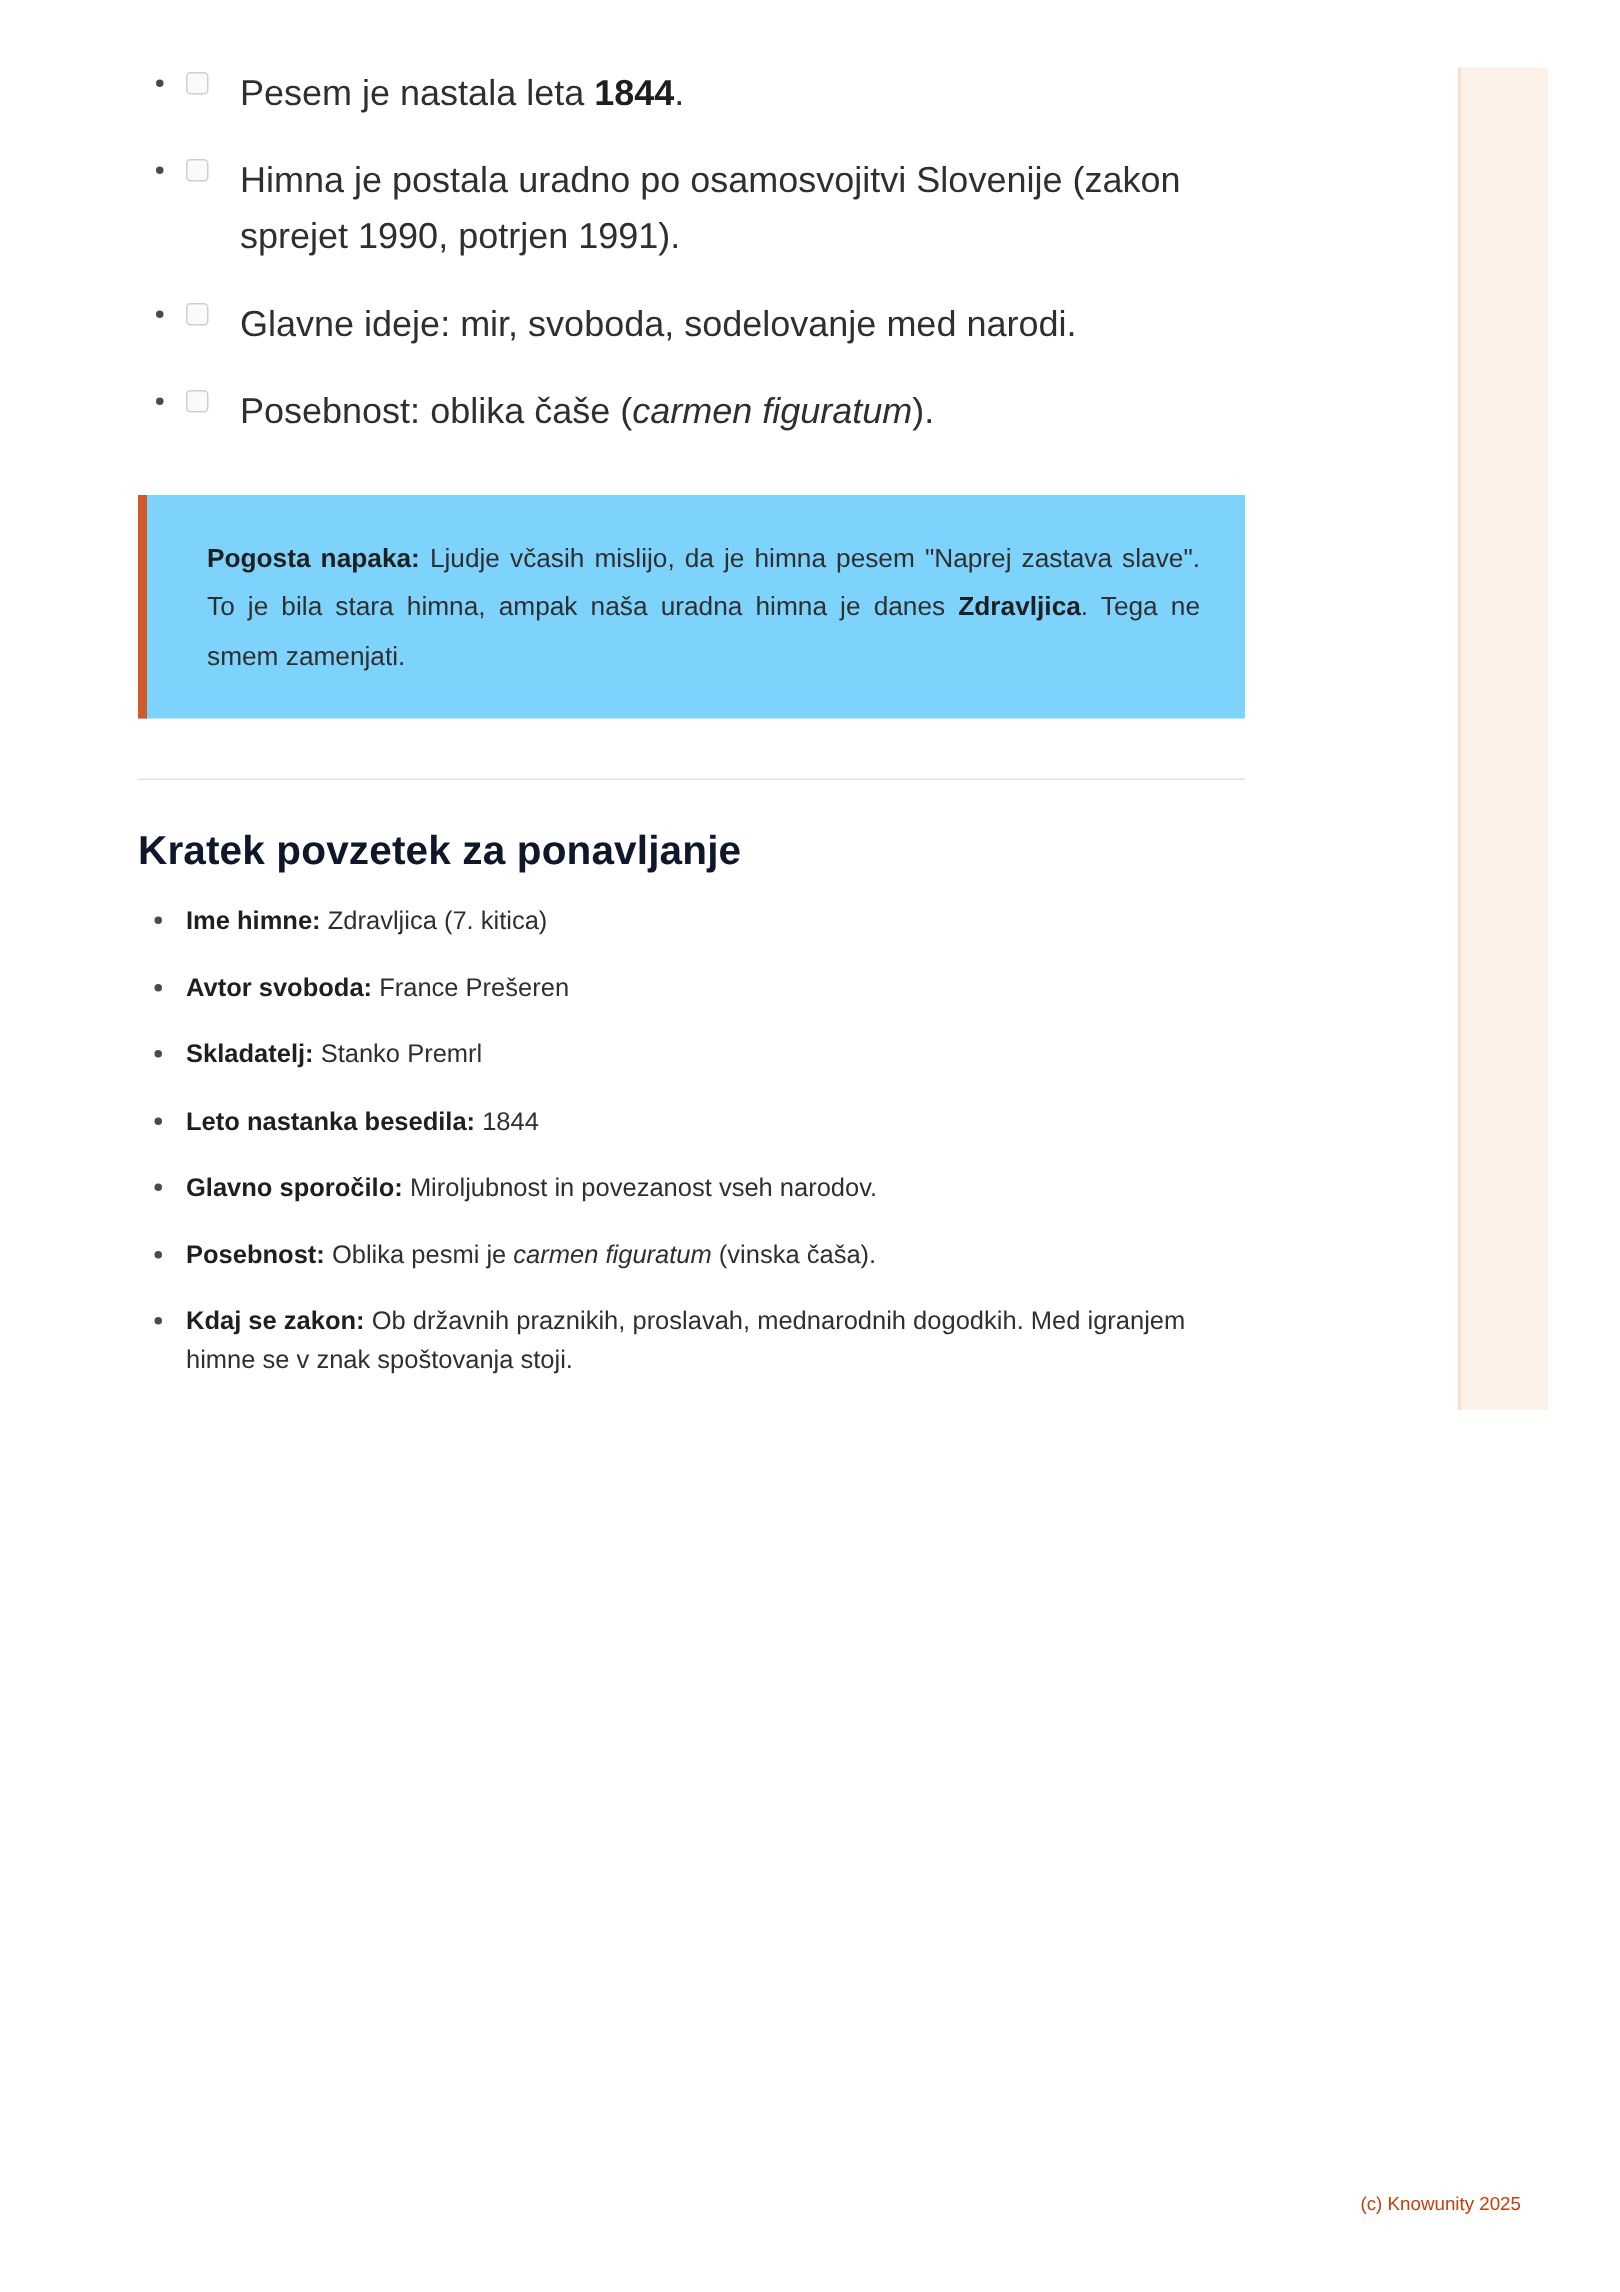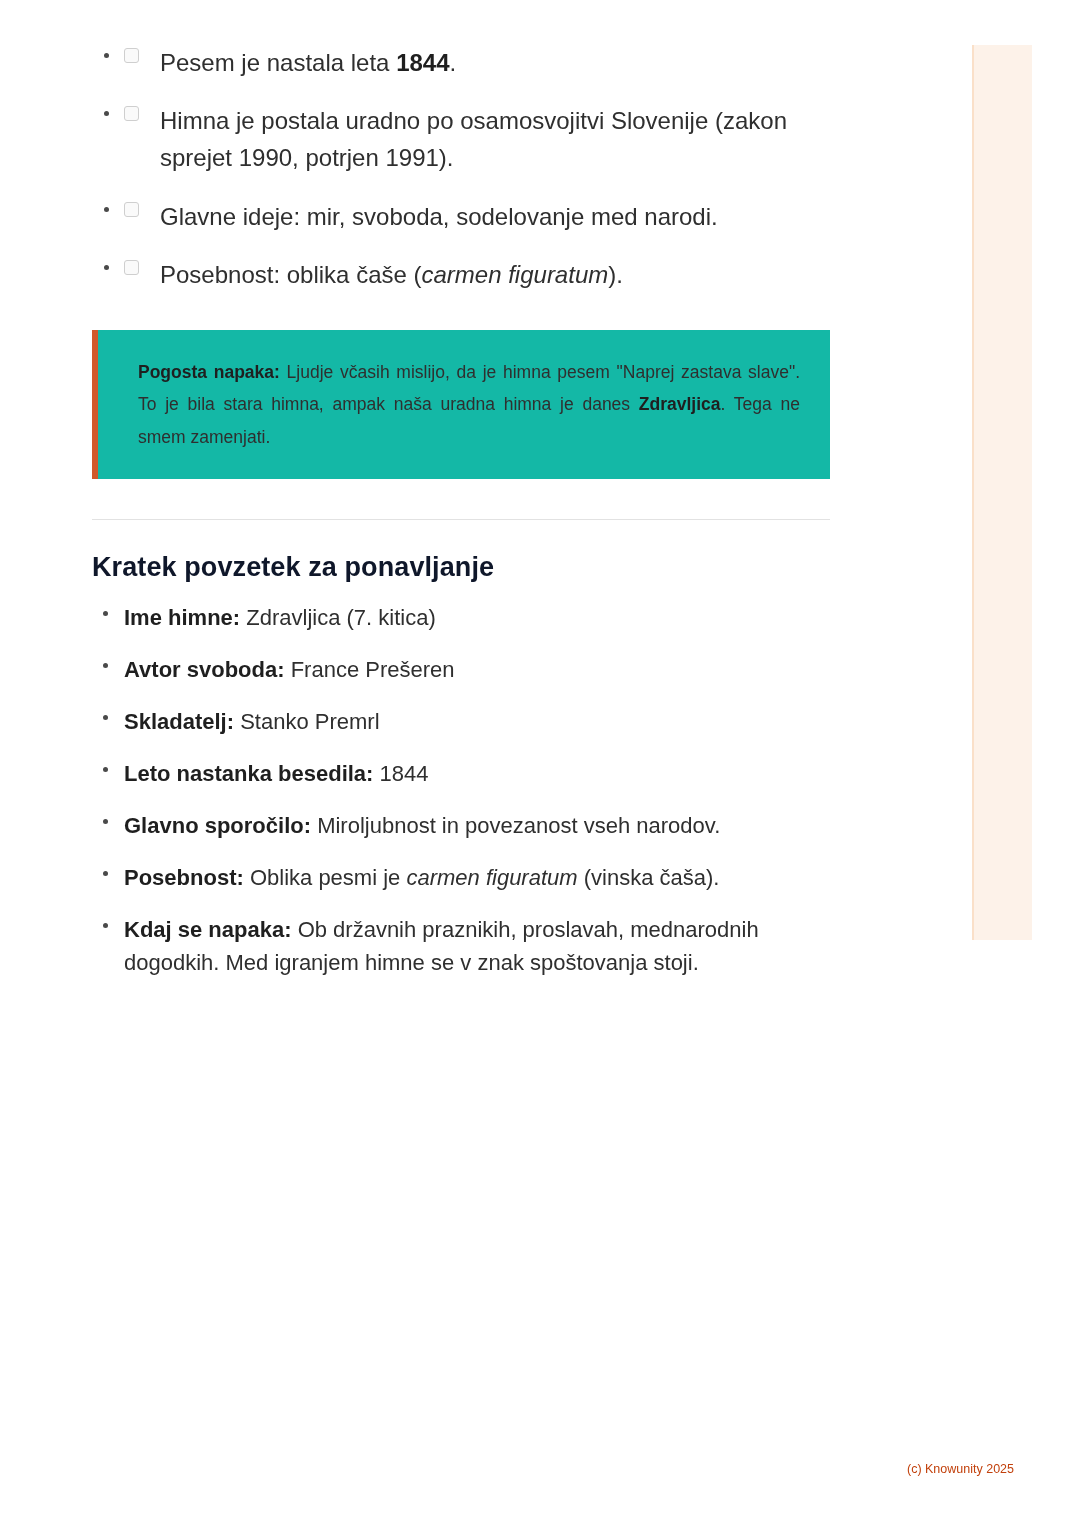--- a/index.html
+++ b/index.html
@@ -70,21 +70,21 @@
     width: 15px;
     height: 15px;
     border: 1.5px solid #cfcfcf;
     border-radius: 3px;
     background: #fafafa;
     box-sizing: border-box;
   }
 
   .callout {
     margin-top: 37px;
-    background: #14b8a6;
+    background: #7dd3fc;
     border-left: 6px solid #d2592a;
     padding: 26px 30px 26px 40px;
     box-sizing: border-box;
     width: 738px;
   }
   .callout p {
     margin: 0;
     font-size: 17.5px;
     line-height: 1.85;
     color: #2f2f2f;
@@ -108,21 +108,21 @@
 
   ul.summary {
     list-style: none;
     margin: 0;
     padding: 0;
   }
   ul.summary > li {
     position: relative;
     padding-left: 32px;
     margin-bottom: 19px;
-    font-size: 22px;
+    font-size: 17px;
     line-height: 1.5;
     color: #2f2f2f;
   }
   ul.summary > li .bullet {
     position: absolute;
     left: 11px;
     top: 10px;
     width: 5px;
     height: 5px;
     border-radius: 50%;
@@ -164,20 +164,20 @@
 
     <h2 class="section-title">Kratek povzetek za ponavljanje</h2>
 
     <ul class="summary" id="summary-list">
         <li><span class="bullet"></span><span><b>Ime himne:</b> Zdravljica (7. kitica)</span></li>
         <li><span class="bullet"></span><span><b>Avtor svoboda:</b> France Prešeren</span></li>
         <li><span class="bullet"></span><span><b>Skladatelj:</b> Stanko Premrl</span></li>
         <li><span class="bullet"></span><span><b>Leto nastanka besedila:</b> 1844</span></li>
         <li><span class="bullet"></span><span><b>Glavno sporočilo:</b> Miroljubnost in povezanost vseh narodov.</span></li>
         <li><span class="bullet"></span><span><b>Posebnost:</b> Oblika pesmi je <i>carmen figuratum</i> (vinska čaša).</span></li>
-        <li><span class="bullet"></span><span><b>Kdaj se napaka:</b> Ob državnih praznikih, proslavah, mednarodnih dogodkih. Med igranjem himne se v znak spoštovanja stoji.</span></li>
+        <li><span class="bullet"></span><span><b>Kdaj se zakon:</b> Ob državnih praznikih, proslavah, mednarodnih dogodkih. Med igranjem himne se v znak spoštovanja stoji.</span></li>
       </ul>
 
   </div>
 
   <div class="footer">(c) Knowunity 2025</div>
 
 </div>
 
 </body></html>

